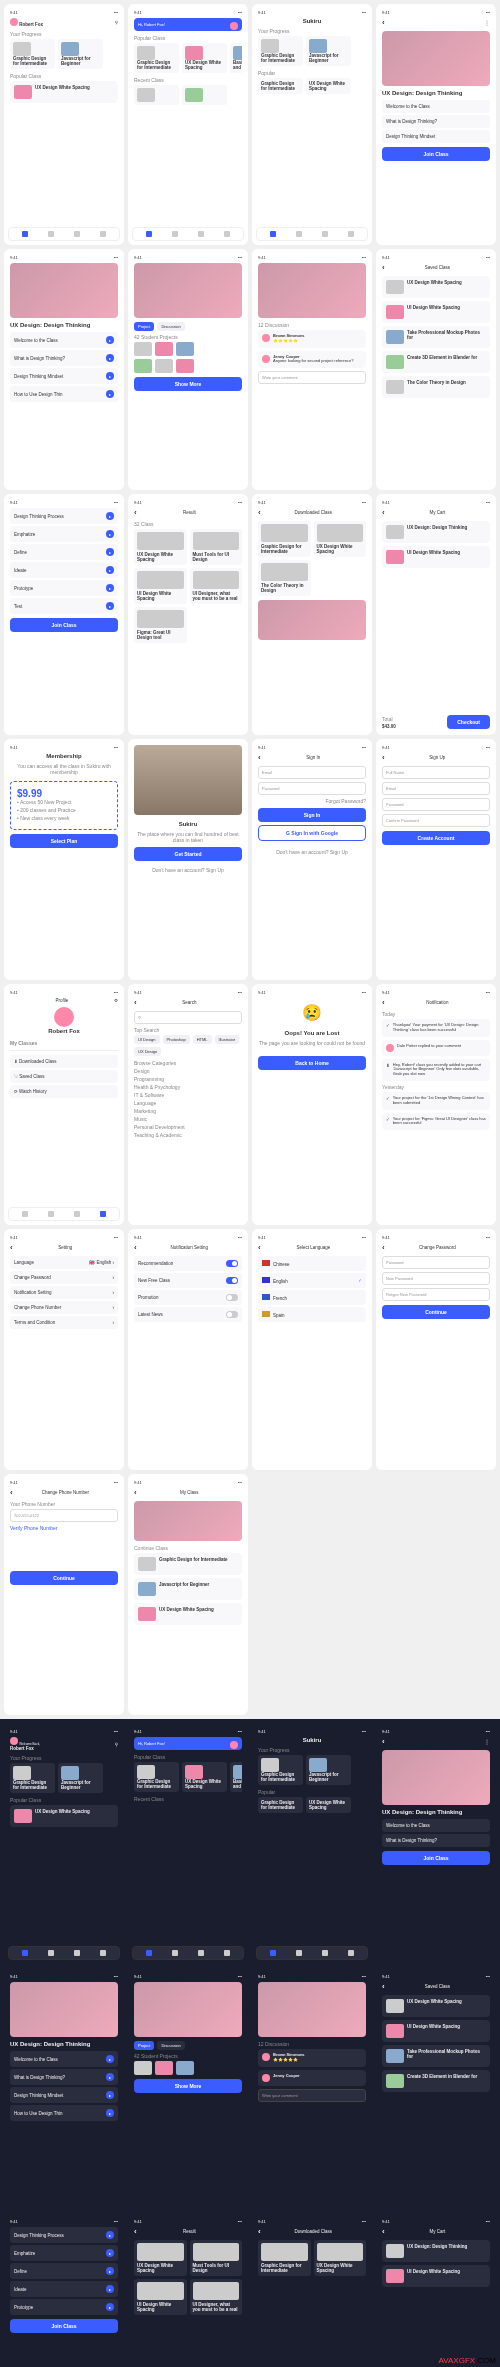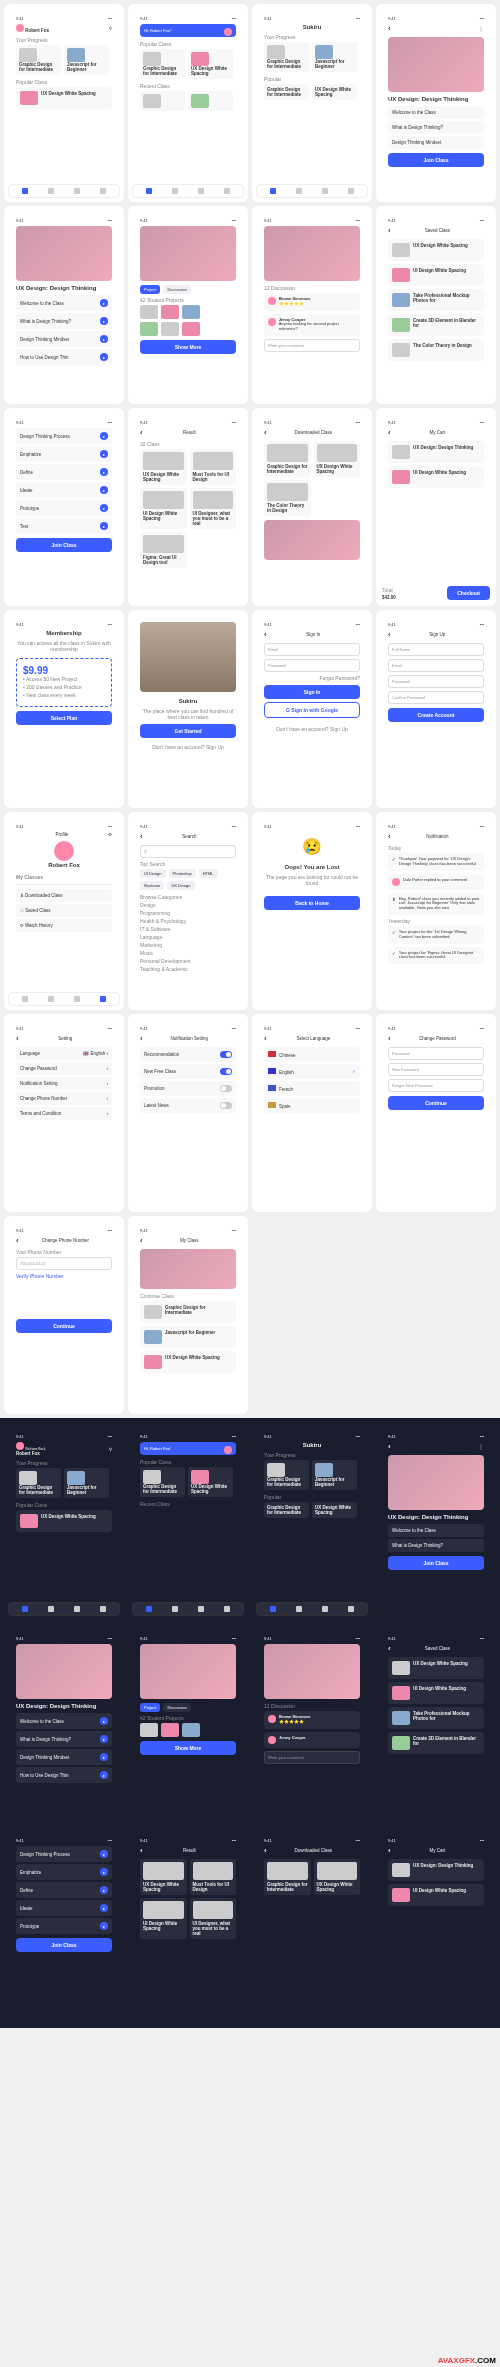--- a/index.html
+++ b/index.html
@@ -1,18 +1,18 @@
 <!DOCTYPE html>
 <html><head>
 <meta charset="utf-8">
 <style>
 *{margin:0;padding:0;box-sizing:border-box}
 body{background:#f0f0f0;font-family:-apple-system,BlinkMacSystemFont,sans-serif;width:500px}
 .grid{display:grid;grid-template-columns:repeat(4,1fr);gap:4px;padding:4px}
-.screen{background:#fff;border-radius:6px;padding:12px;height:198px;overflow:hidden;font-size:4.5px;color:#333;position:relative}
+.screen{background:#fff;border-radius:6px;padding:6px;height:241px;overflow:hidden;font-size:4.5px;color:#333;position:relative}
 .screen.dark{background:#1a1d2e;color:#eee}
 .status{display:flex;justify-content:space-between;font-size:4px;margin-bottom:3px}
 .header{display:flex;align-items:center;justify-content:space-between;margin-bottom:4px}
 .avatar{width:8px;height:8px;border-radius:50%;background:#f8a;display:inline-block}
 .title{font-weight:700;font-size:6px;margin-bottom:4px}
 .subtitle{font-size:5px;color:#888;margin-bottom:2px}
 .search-bar{background:#3b5cff;border-radius:4px;padding:4px;color:#fff;font-size:4px;margin-bottom:4px}
 .card{background:#f8f8fa;border-radius:4px;padding:4px;margin-bottom:3px;display:flex;gap:3px}
 .dark .card{background:#2a2d3e}
 .thumb{width:18px;height:14px;background:#ccc;border-radius:2px;flex-shrink:0}
@@ -42,21 +42,21 @@
 .dark .input{border-color:#444;background:#2a2d3e}
 .dashed{border:1px dashed #3b5cff;border-radius:4px;padding:6px}
 .price{font-size:10px;font-weight:700;color:#3b5cff}
 .toggle{width:12px;height:7px;background:#3b5cff;border-radius:4px;position:relative}
 .toggle::after{content:'';position:absolute;width:5px;height:5px;background:#fff;border-radius:50%;top:1px;right:1px}
 .toggle.off{background:#ccc}
 .toggle.off::after{left:1px;right:auto}
 .emoji{font-size:16px;text-align:center;margin:8px 0}
 .center{text-align:center}
 .logo-img{width:100%;height:70px;background:linear-gradient(#ba9,#876);border-radius:4px;margin-bottom:6px}
-.watermark{position:fixed;bottom:2px;right:4px;font-size:8px;font-weight:700;color:#e44}
+.watermark{position:fixed;bottom:2px;right:4px;font-size:8px;font-weight:400;color:#e44}
 .section-dark{background:#1a1d2e;padding:4px;display:grid;grid-template-columns:repeat(4,1fr);gap:4px}
 .flag{width:8px;height:6px;background:#c33;display:inline-block;margin-right:3px}
 .divider{height:1px;background:#eee;margin:4px 0}
 .hcards{display:flex;gap:3px;overflow:hidden}
 .hcard{flex:0 0 45px;background:#f8f8fa;border-radius:3px;padding:3px}
 .dark .hcard{background:#2a2d3e}
 .back-icon::before{content:'‹';font-size:8px;font-weight:700}
 .more-icon::before{content:'⋮';font-size:6px}
 </style>
 </head>

